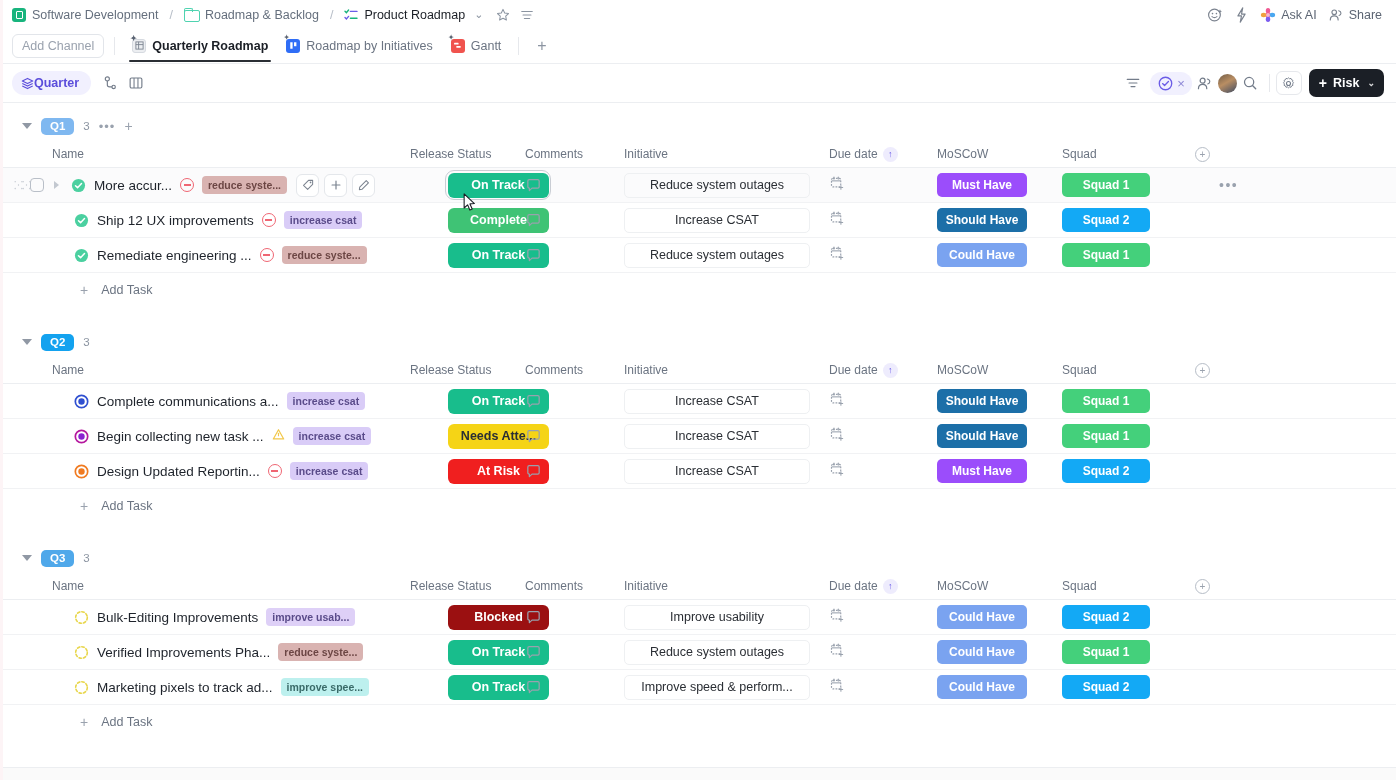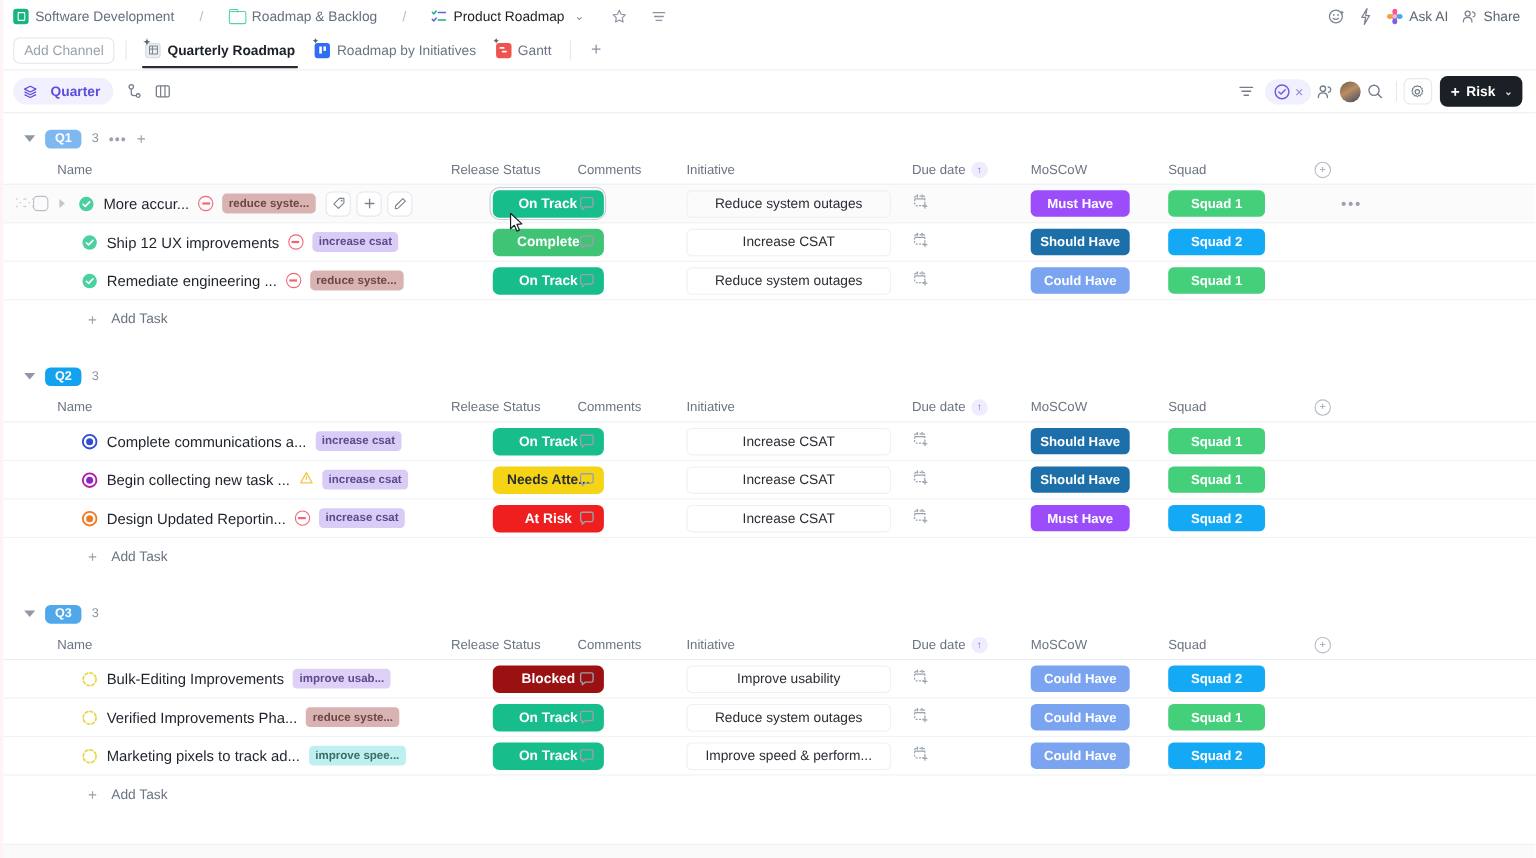--- a/index.html
+++ b/index.html
@@ -12,21 +12,21 @@
   }
   body { position: relative; }
 
   
   .topbar {
     height: 29px;
     display: flex; align-items: center;
     padding: 0 14px 0 12px;
     font-size: 12.5px;
   }
-  .crumbs { display: flex; align-items: center; gap: 16px; flex: 1; }
+  .crumbs { display: flex; align-items: center; gap: 4px; flex: 1; }
   .crumb { display: flex; align-items: center; gap: 6px; color: #656f7d; white-space: nowrap; }
   .crumb.active { color: #1b1f26; font-weight: normal; }
   .crumb-sep { color: #b6bdc7; margin: 0 7px; }
   .sq-icon {
     width: 14px; height: 14px; border-radius: 3px;
     display: inline-flex; align-items: center; justify-content: center;
     flex: 0 0 auto;
   }
   .sq-green { background: #18b47d; }
   .sq-green::after { content: ""; width: 5px; height: 6px; border: 1.4px solid #fff; border-radius: 1px; }
@@ -80,21 +80,21 @@
   }
   .tab-plus { font-size: 16px; color: #8b94a1; padding: 2px 10px; cursor: pointer; }
 
   
   .toolbar {
     height: 39px; display: flex; align-items: center;
     padding: 0 12px 0 12px;
     border-bottom: 1px solid #eceef1;
   }
   .chip-quarter {
-    display: flex; align-items: center; gap: 12px;
+    display: flex; align-items: center; gap: 0;
     background: #f1f0fe; color: #5b4ddb;
     font-size: 12.5px; font-weight: bold;
     border-radius: 14px; padding: 5px 12px 5px 9px; cursor: pointer;
   }
   .tb-icon {
     width: 26px; height: 24px; display: inline-flex; align-items: center; justify-content: center;
     color: #737c8a; cursor: pointer;
   }
   .tb-spacer { flex: 1; }
   .pill-check {

